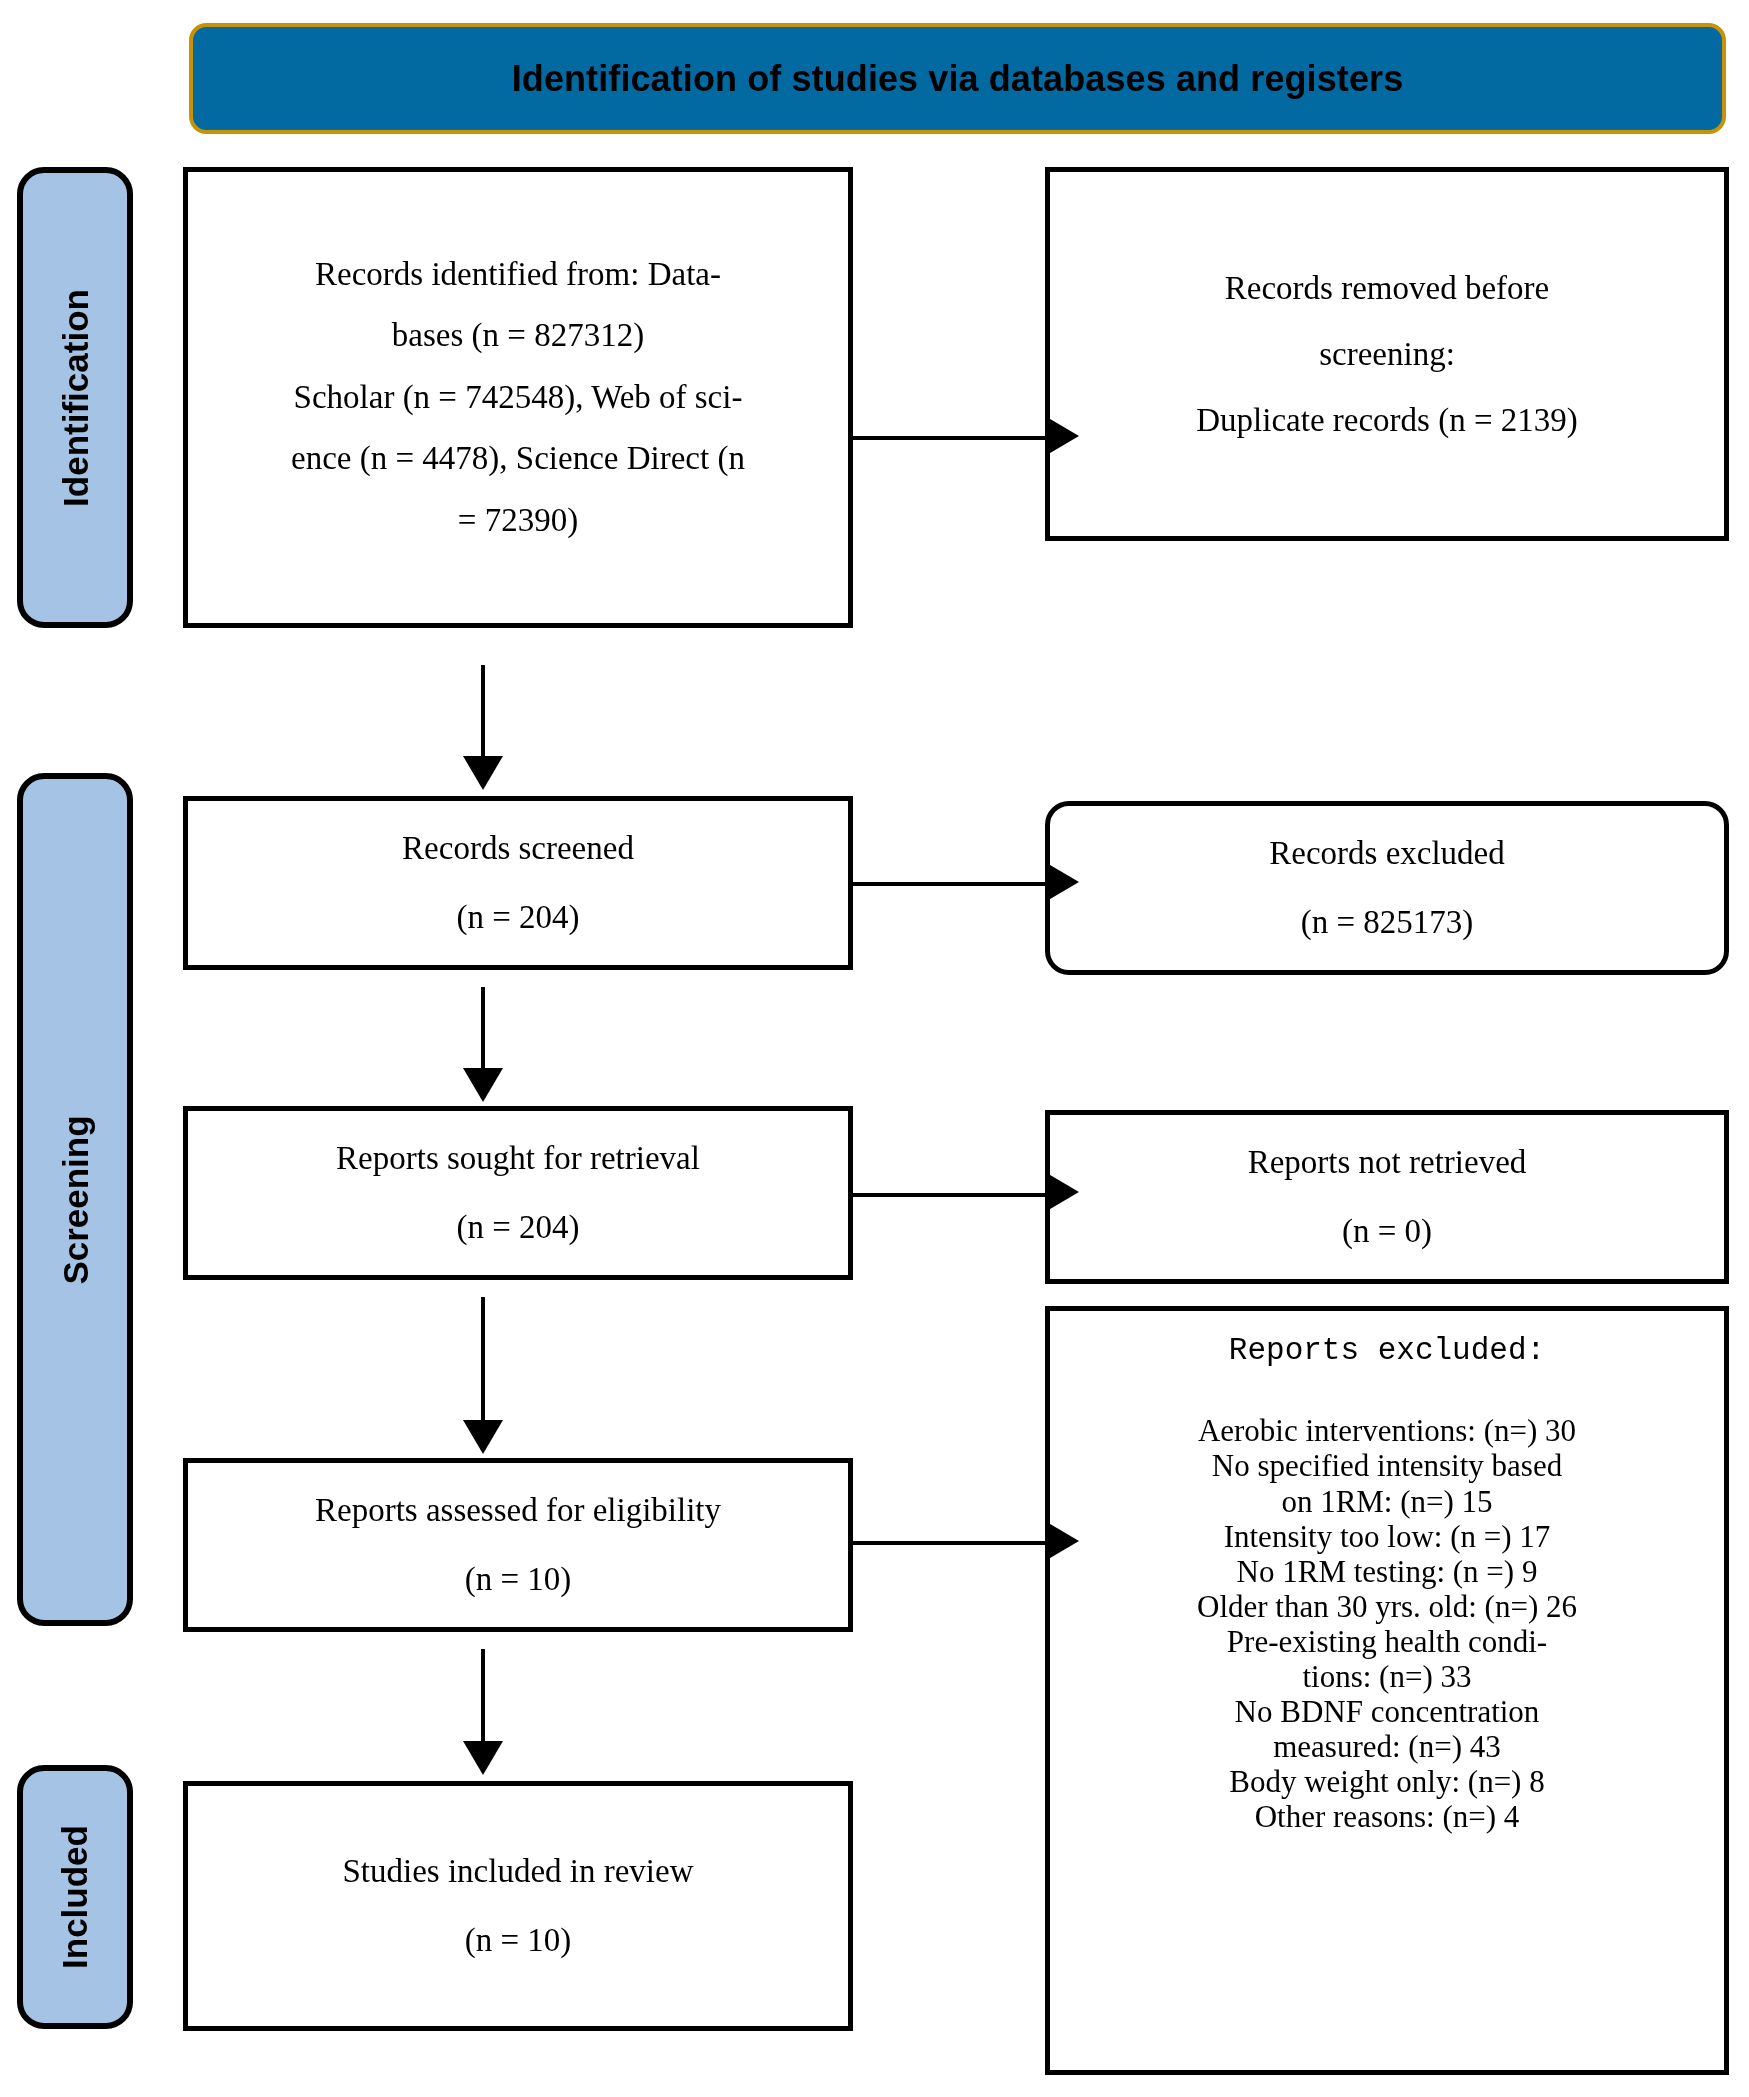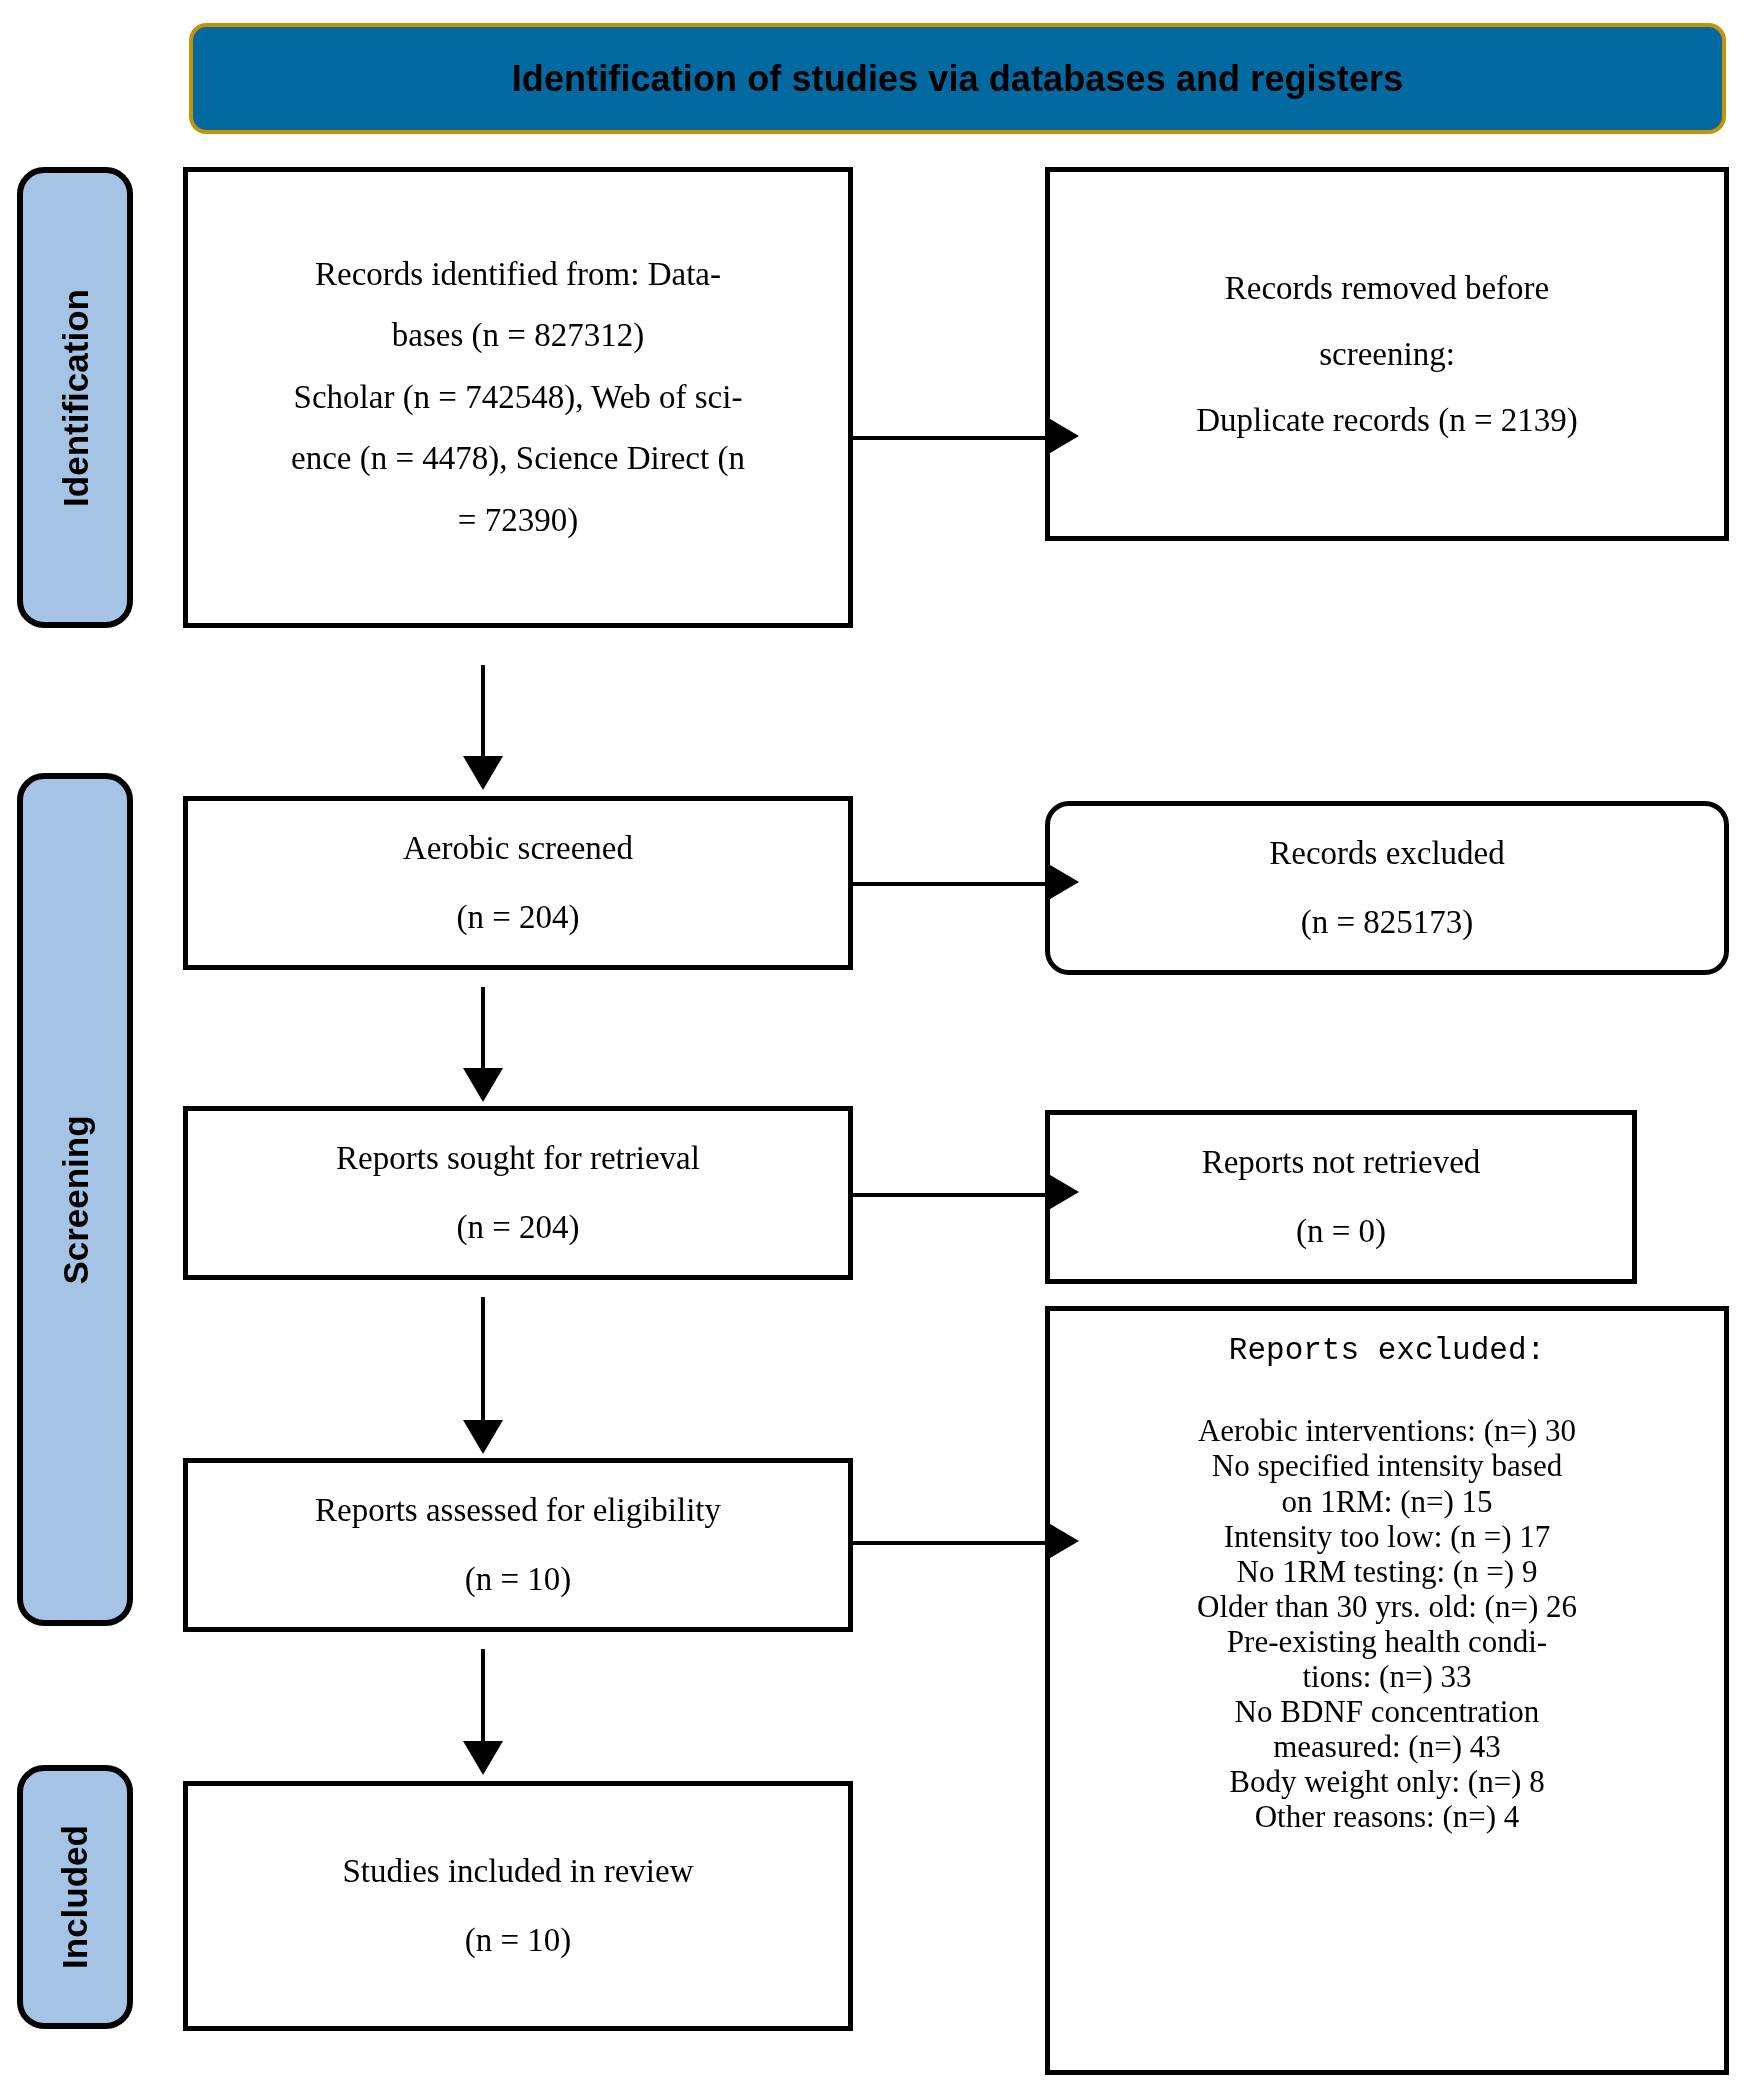--- a/index.html
+++ b/index.html
@@ -103,21 +103,21 @@
   }
   #box-excluded .line:first-child { margin-bottom: 36px; }
 
   
   #box-sought {
     left: 183px; top: 1106px; width: 670px; height: 174px;
     font-size: 33px; line-height: 1.0;
   }
   #box-sought .line:first-child { margin-bottom: 36px; }
   #box-notretrieved {
-    left: 1045px; top: 1110px; width: 592px; height: 174px;
+    left: 1045px; top: 1110px; width: 684px; height: 174px;
     font-size: 33px; line-height: 1.0;
   }
   #box-notretrieved .line:first-child { margin-bottom: 36px; }
 
   
   #box-assessed {
     left: 183px; top: 1458px; width: 670px; height: 174px;
     font-size: 33px; line-height: 1.0;
   }
   #box-assessed .line:first-child { margin-bottom: 36px; }
@@ -212,21 +212,21 @@
     <span class="line">= 72390)</span>
   </div>
 
   <div class="box" id="box-removed">
     <span class="line">Records removed before</span>
     <span class="line">screening:</span>
     <span class="line">Duplicate records (n = 2139)</span>
   </div>
 
   <div class="box" id="box-screened">
-    <span class="line">Aerobic screened</span>
+    <span class="line">Records screened</span>
     <span class="line">(n = 204)</span>
   </div>
 
   <div class="box" id="box-excluded">
     <span class="line">Records excluded</span>
     <span class="line">(n = 825173)</span>
   </div>
 
   <div class="box" id="box-sought">
     <span class="line">Reports sought for retrieval</span>

